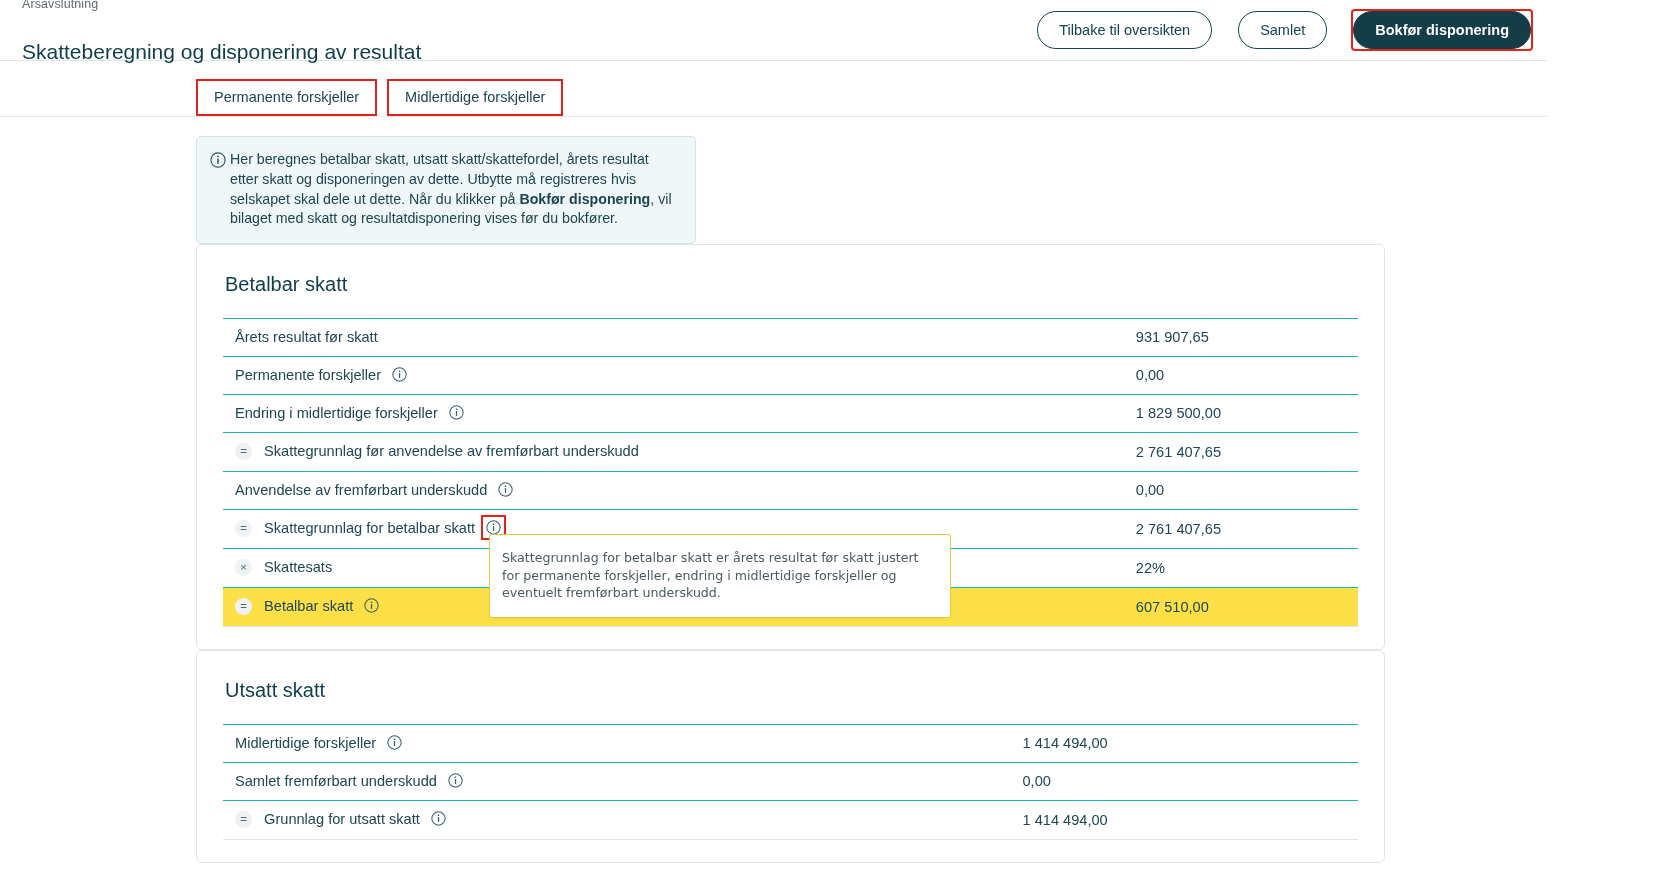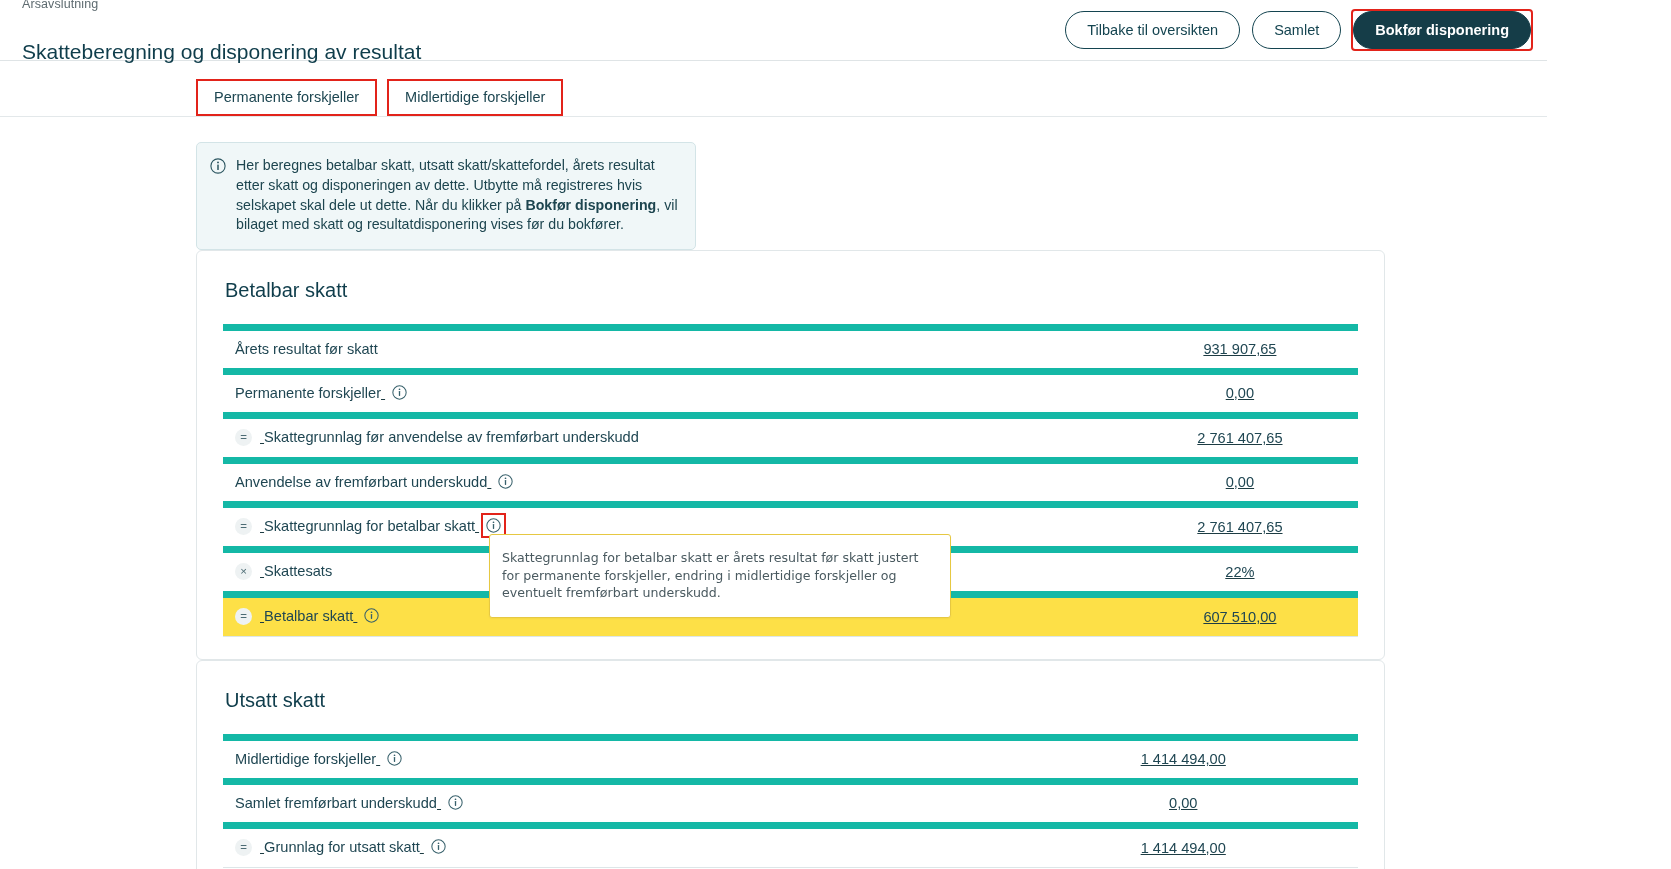--- a/index.html
+++ b/index.html
@@ -31,21 +31,21 @@
     margin-bottom: 2px;
     letter-spacing: 0.1px;
   }
   .page-title {
     font-size: 21px;
     color: #0f3d4b;
     line-height: 25px;
     font-weight: 400;
     margin-top: 25px;
   }
-  .top-actions { display: flex; align-items: flex-end; gap: 12px; }
+  .top-actions { display: flex; align-items: flex-end; gap: 26px; }
   .btn {
     border-radius: 22px;
     font-size: 14.5px;
     line-height: 1;
     padding: 11px 21px;
     cursor: pointer;
     white-space: nowrap;
     font-family: "Liberation Sans", sans-serif;
   }
   .btn-outline {
@@ -81,28 +81,28 @@
     border: 2.5px solid #e2231a;
     line-height: 1;
   }
 
   
   .content {
     padding: 0 0 0 196px;
   }
 
   .infobox {
-    margin-top: 25px;
+    margin-top: 19px;
     width: 500px;
     background: #f0f7f8;
     border: 1px solid #d3e4e7;
     border-radius: 5px;
     padding: 13px 15px 14px 13px;
     display: flex;
-    gap: 10px;
+    gap: 4px;
   }
   .infobox .ic { flex: 0 0 auto; padding-top: 2px; }
   .infobox .txt {
     font-size: 14.2px;
     line-height: 19.8px;
     color: #1d454f;
   }
   .infobox .txt b { font-weight: 700; }
 
   .card {
@@ -117,31 +117,31 @@
     color: #0f3d4b;
     font-weight: 400;
     margin: 0 0 22px 0;
     padding-left: 2px;
   }
 
   table.calc {
     width: 100%;
     border-collapse: collapse;
   }
-  table.calc tr { border-top: 7px solid #14b8a6; text-decoration: underline; }
+  table.calc tr { border-top: 1px solid #14b8a6; }
   table.calc tr:last-child { border-bottom: 1px solid #dde6e8; }
   table.calc tr.shaded { background: #fde047; }
   table.calc td {
     padding: 10px 12px 11px 12px;
     font-size: 14.6px;
     color: #1f4652;
     vertical-align: middle;
   }
   table.calc td.label { text-align: left; }
-  table.calc td.value { text-align: center; white-space: nowrap; padding-right: 14px; }
+  table.calc td.value { text-align: left; white-space: nowrap; padding-right: 14px; }
 
   .op {
     display: inline-block;
     width: 17px; height: 17px;
     border-radius: 50%;
     background: #eef2f3;
     color: #4c6b74;
     font-size: 11.5px;
     line-height: 17px;
     text-align: center;
@@ -236,20 +236,33 @@
                 <svg width="15" height="15" viewBox="0 0 16 16">
                     <circle cx="8" cy="8" r="7.1" fill="none" stroke="#37606b" stroke-width="1.1"></circle>
                     <circle cx="8" cy="4.5" r="0.9" fill="#37606b"></circle>
                     <rect x="7.3" y="6.4" width="1.4" height="5.4" rx="0.5" fill="#37606b"></rect>
                   </svg>
               </span>
             </td>
             <td class="value">0,00</td>
           </tr>
 
+          <tr>
+            <td class="label">
+              <span class="lbl-text">Endring i midlertidige forskjeller</span>
+              <span class="iicon">
+                <svg width="15" height="15" viewBox="0 0 16 16">
+                    <circle cx="8" cy="8" r="7.1" fill="none" stroke="#37606b" stroke-width="1.1"></circle>
+                    <circle cx="8" cy="4.5" r="0.9" fill="#37606b"></circle>
+                    <rect x="7.3" y="6.4" width="1.4" height="5.4" rx="0.5" fill="#37606b"></rect>
+                  </svg>
+              </span>
+            </td>
+            <td class="value">1 829 500,00</td>
+          </tr>
 
           <tr>
             <td class="label">
               <span class="op">=</span>
               <span class="lbl-text">Skattegrunnlag før anvendelse av fremførbart underskudd</span>
             </td>
             <td class="value">2 761 407,65</td>
           </tr>
 
           <tr>

